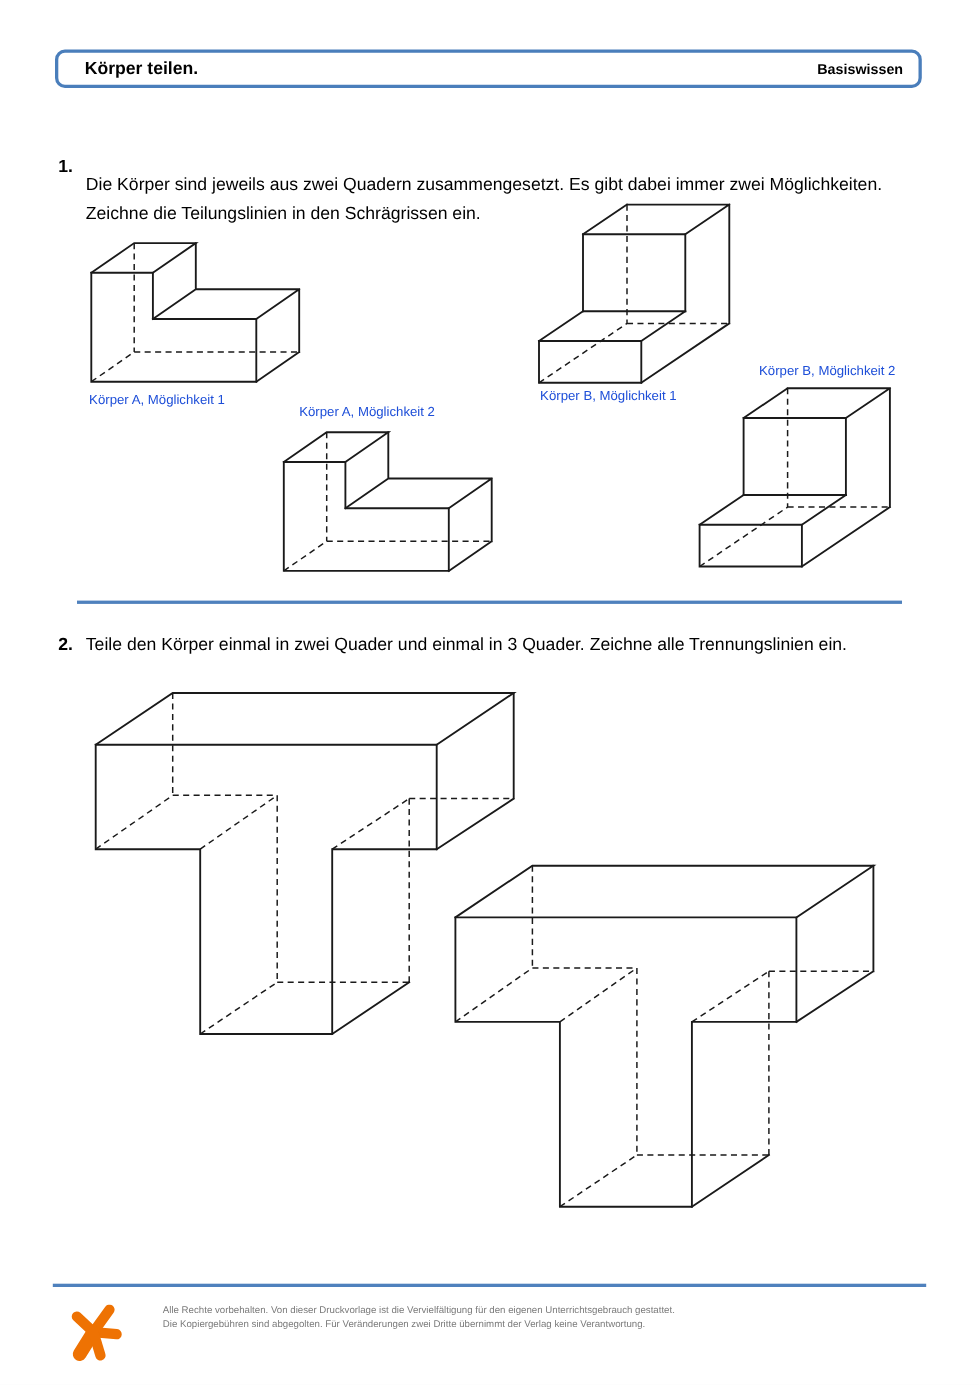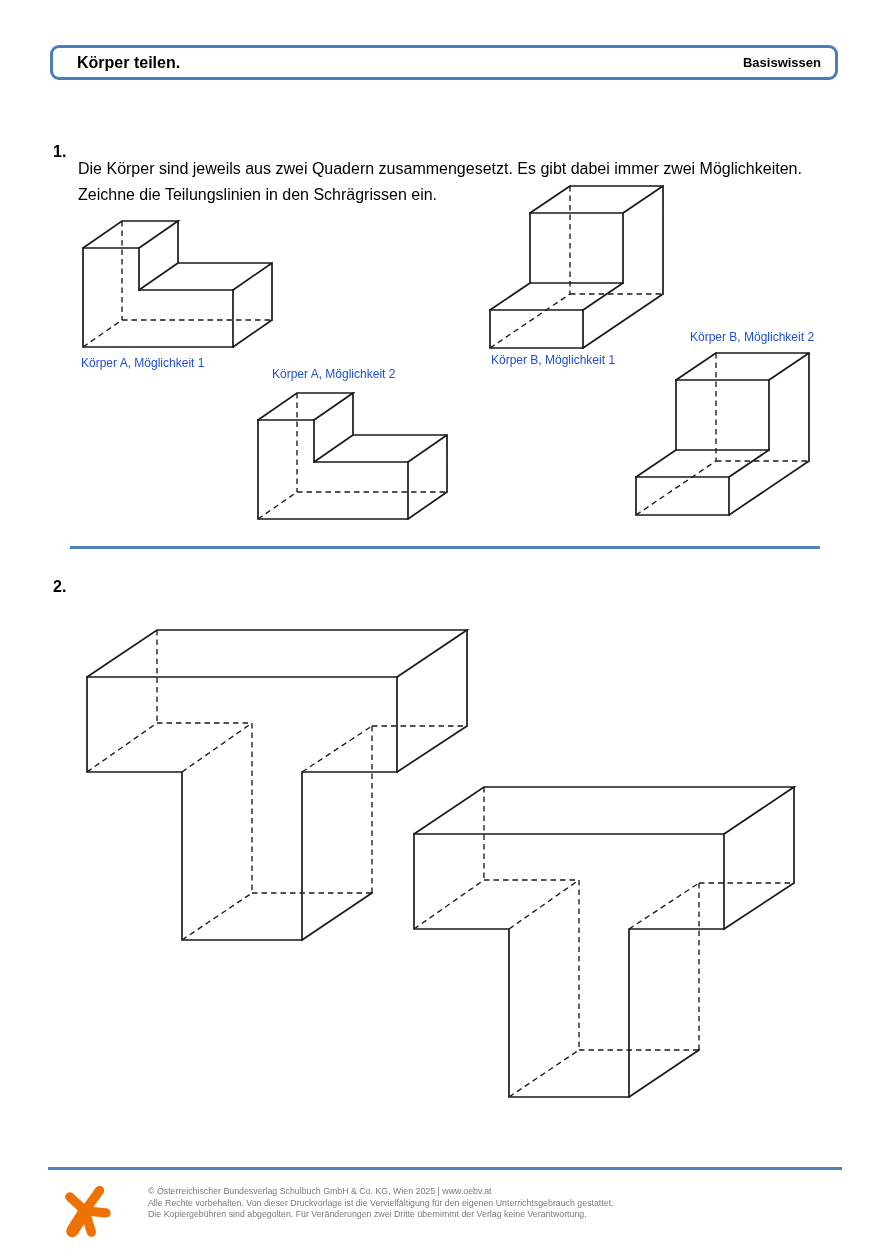--- a/index.html
+++ b/index.html
@@ -53,20 +53,21 @@
 
   <div class="header-box">
     <span class="header-title">Körper teilen.</span>
     <span class="header-badge">Basiswissen</span>
   </div>
 
   <div class="task-number t1-num">1.</div>
   <div class="task-text t1-text">Die Körper sind jeweils aus zwei Quadern zusammengesetzt. Es gibt dabei immer zwei Möglichkeiten. Zeichne die Teilungslinien in den Schrägrissen ein.</div>
 
   <div class="task-number t2-num">2.</div>
+  <div class="task-text t2-text">Teile den Körper einmal in zwei Quader und einmal in 3 Quader. Zeichne alle Trennungslinien ein.</div>
 
   <svg class="drawings" viewBox="0 0 890 1259" xmlns="http://www.w3.org/2000/svg">
     <defs>
 
       <g id="shapeA">
         <path class="s" d="M83,248 L139,248 L139,290 L233,290 L233,347 L83,347 Z"></path>
         <path class="s" d="M83,248 L122,221 L178,221 L139,248"></path>
         <path class="s" d="M178,221 L178,263 M139,290 L178,263 M178,263 L272,263 M233,290 L272,263 M272,263 L272,320 M233,347 L272,320"></path>
         <path class="d" d="M122,221 L122,320 M122,320 L272,320 M83,347 L122,320"></path>
       </g>
@@ -120,18 +121,17 @@
     <g stroke="#ee7203" stroke-linecap="round" fill="none" transform="rotate(-6 22 24)">
       <line x1="22" y1="24" x2="9" y2="9" stroke-width="9"></line>
       <line x1="22" y1="24" x2="38" y2="6" stroke-width="9"></line>
       <line x1="22" y1="24" x2="42" y2="28" stroke-width="9"></line>
       <line x1="22" y1="24" x2="8" y2="42" stroke-width="12"></line>
       <line x1="22" y1="24" x2="26" y2="45" stroke-width="9"></line>
     </g>
   </svg>
 
   <div class="footer-text">
-    <div>© Österreichischer Bundesverlag Schulbuch GmbH &amp; Co. KG, Wien 2025 | www.oebv.at</div>
     <div>Alle Rechte vorbehalten. Von dieser Druckvorlage ist die Vervielfältigung für den eigenen Unterrichtsgebrauch gestattet.</div>
     <div>Die Kopiergebühren sind abgegolten. Für Veränderungen zwei Dritte übernimmt der Verlag keine Verantwortung.</div>
   </div>
 
 </div>
 
 </body></html>

